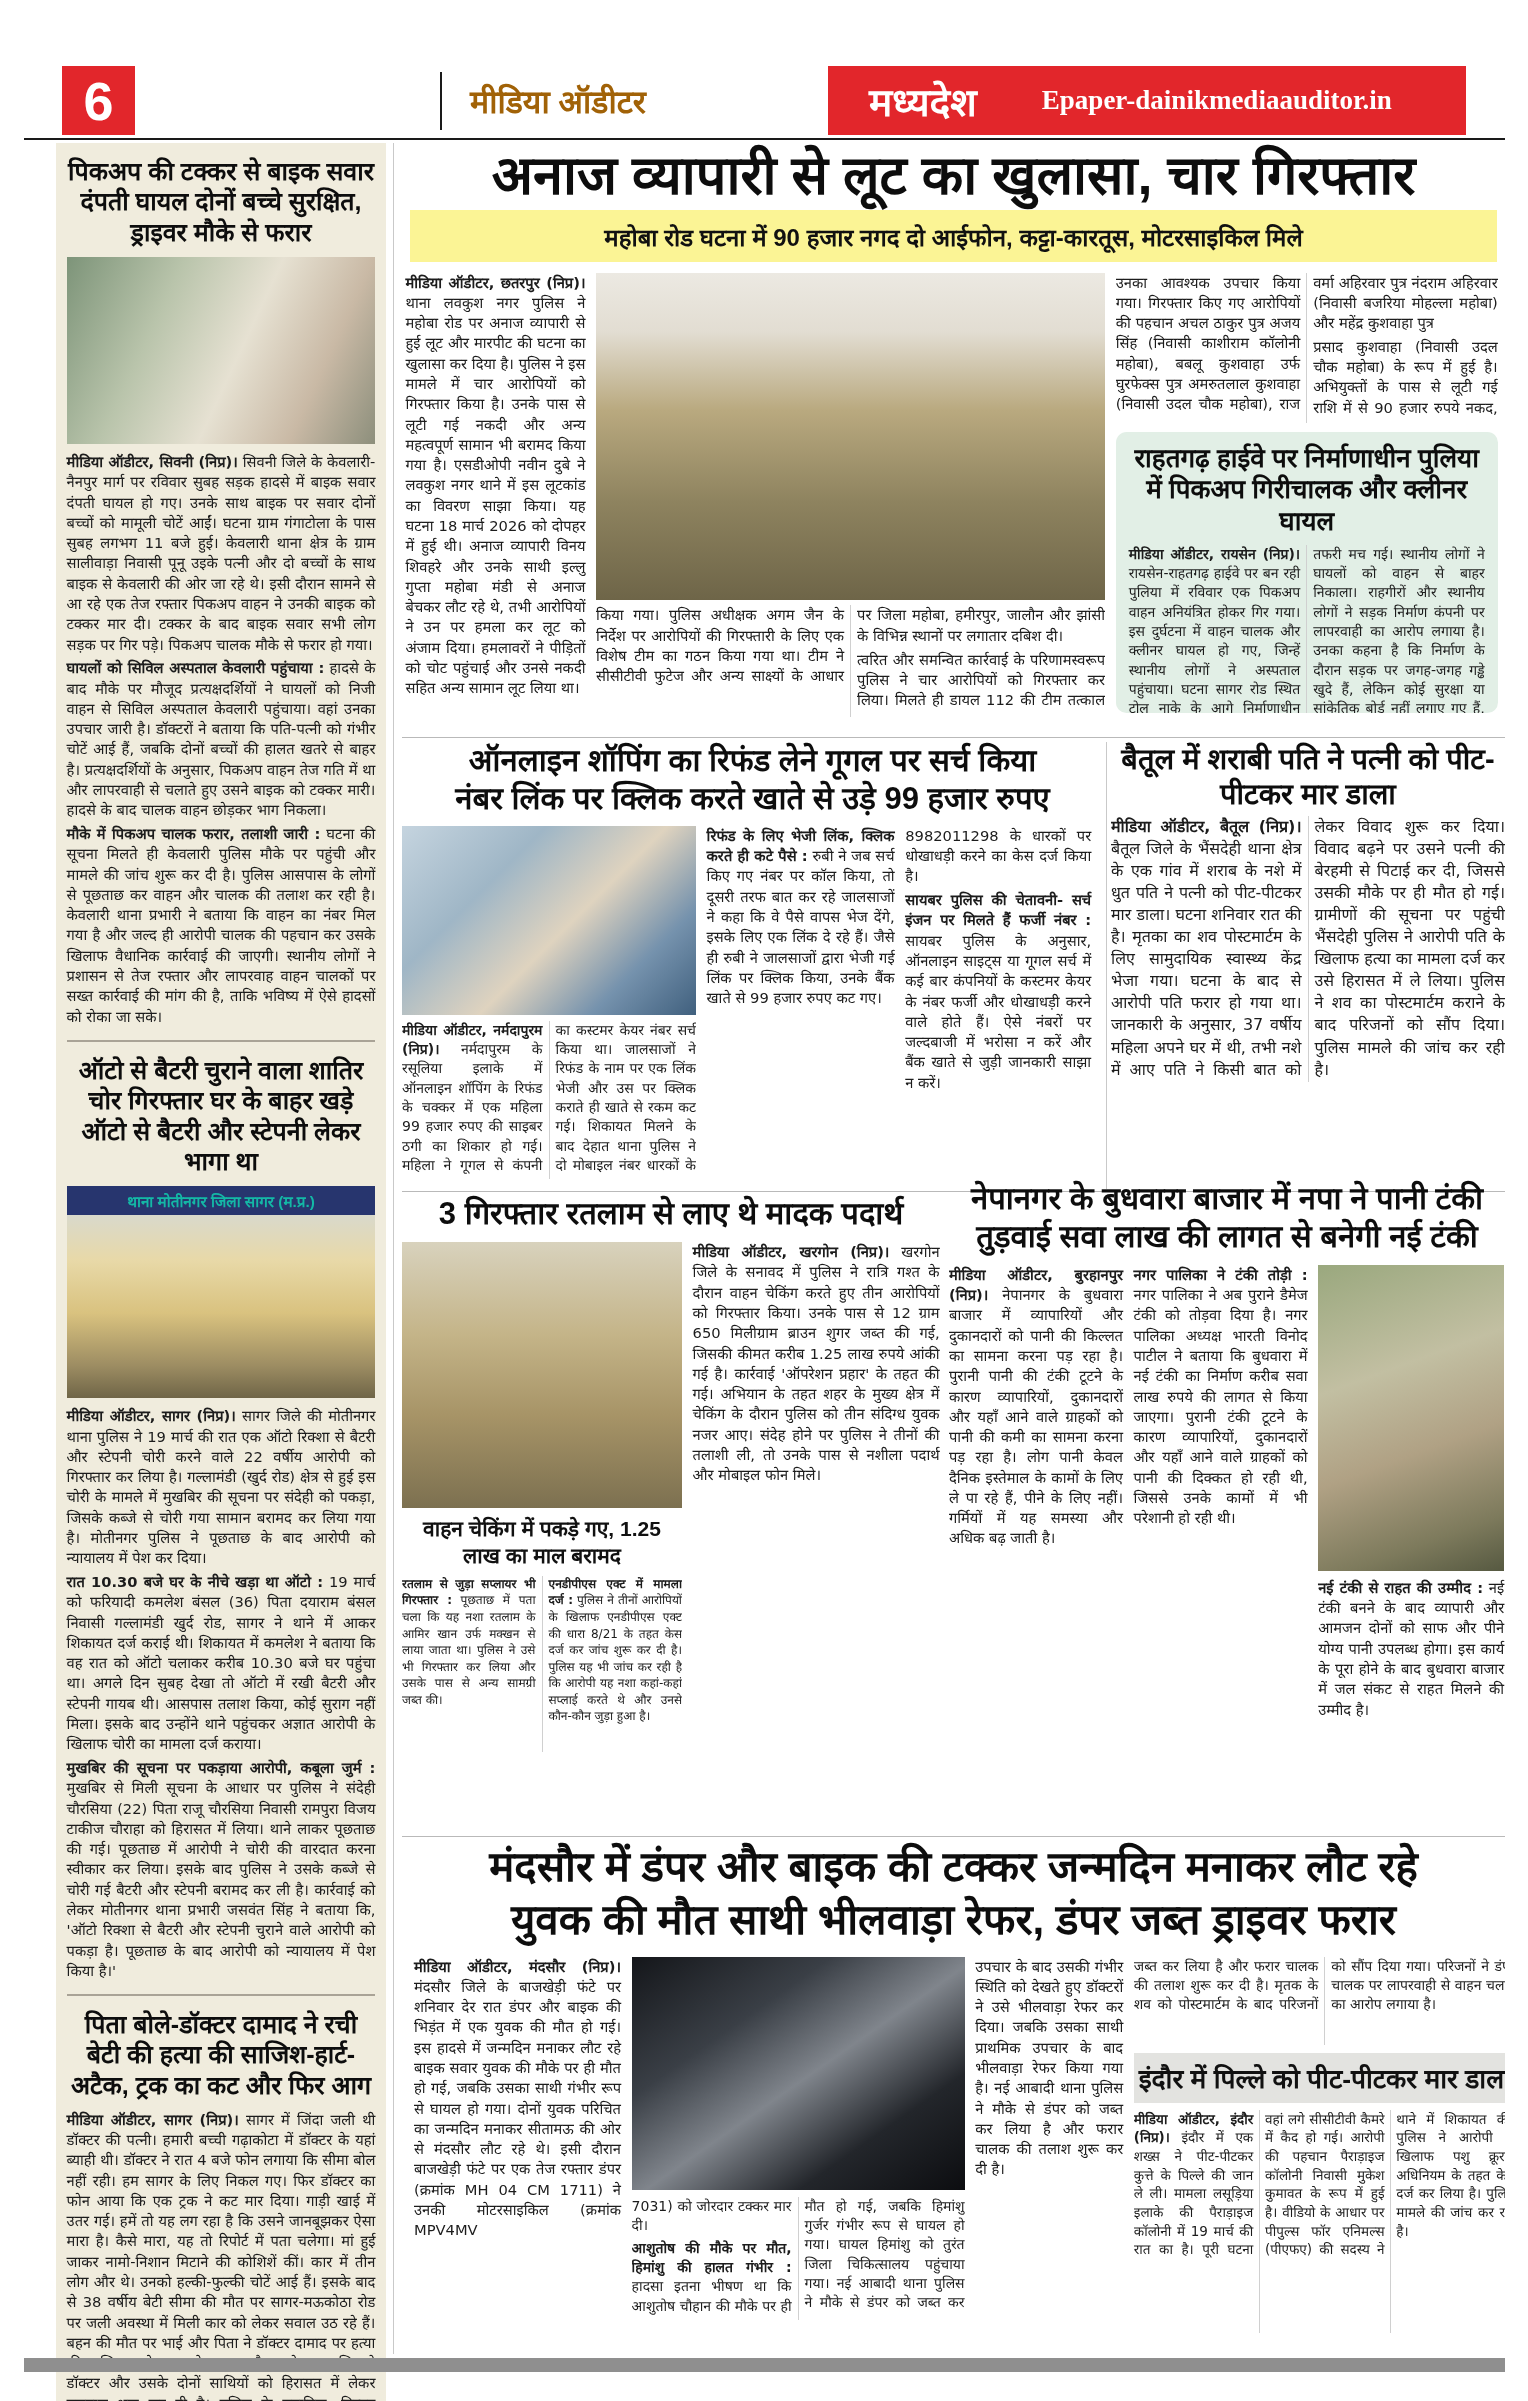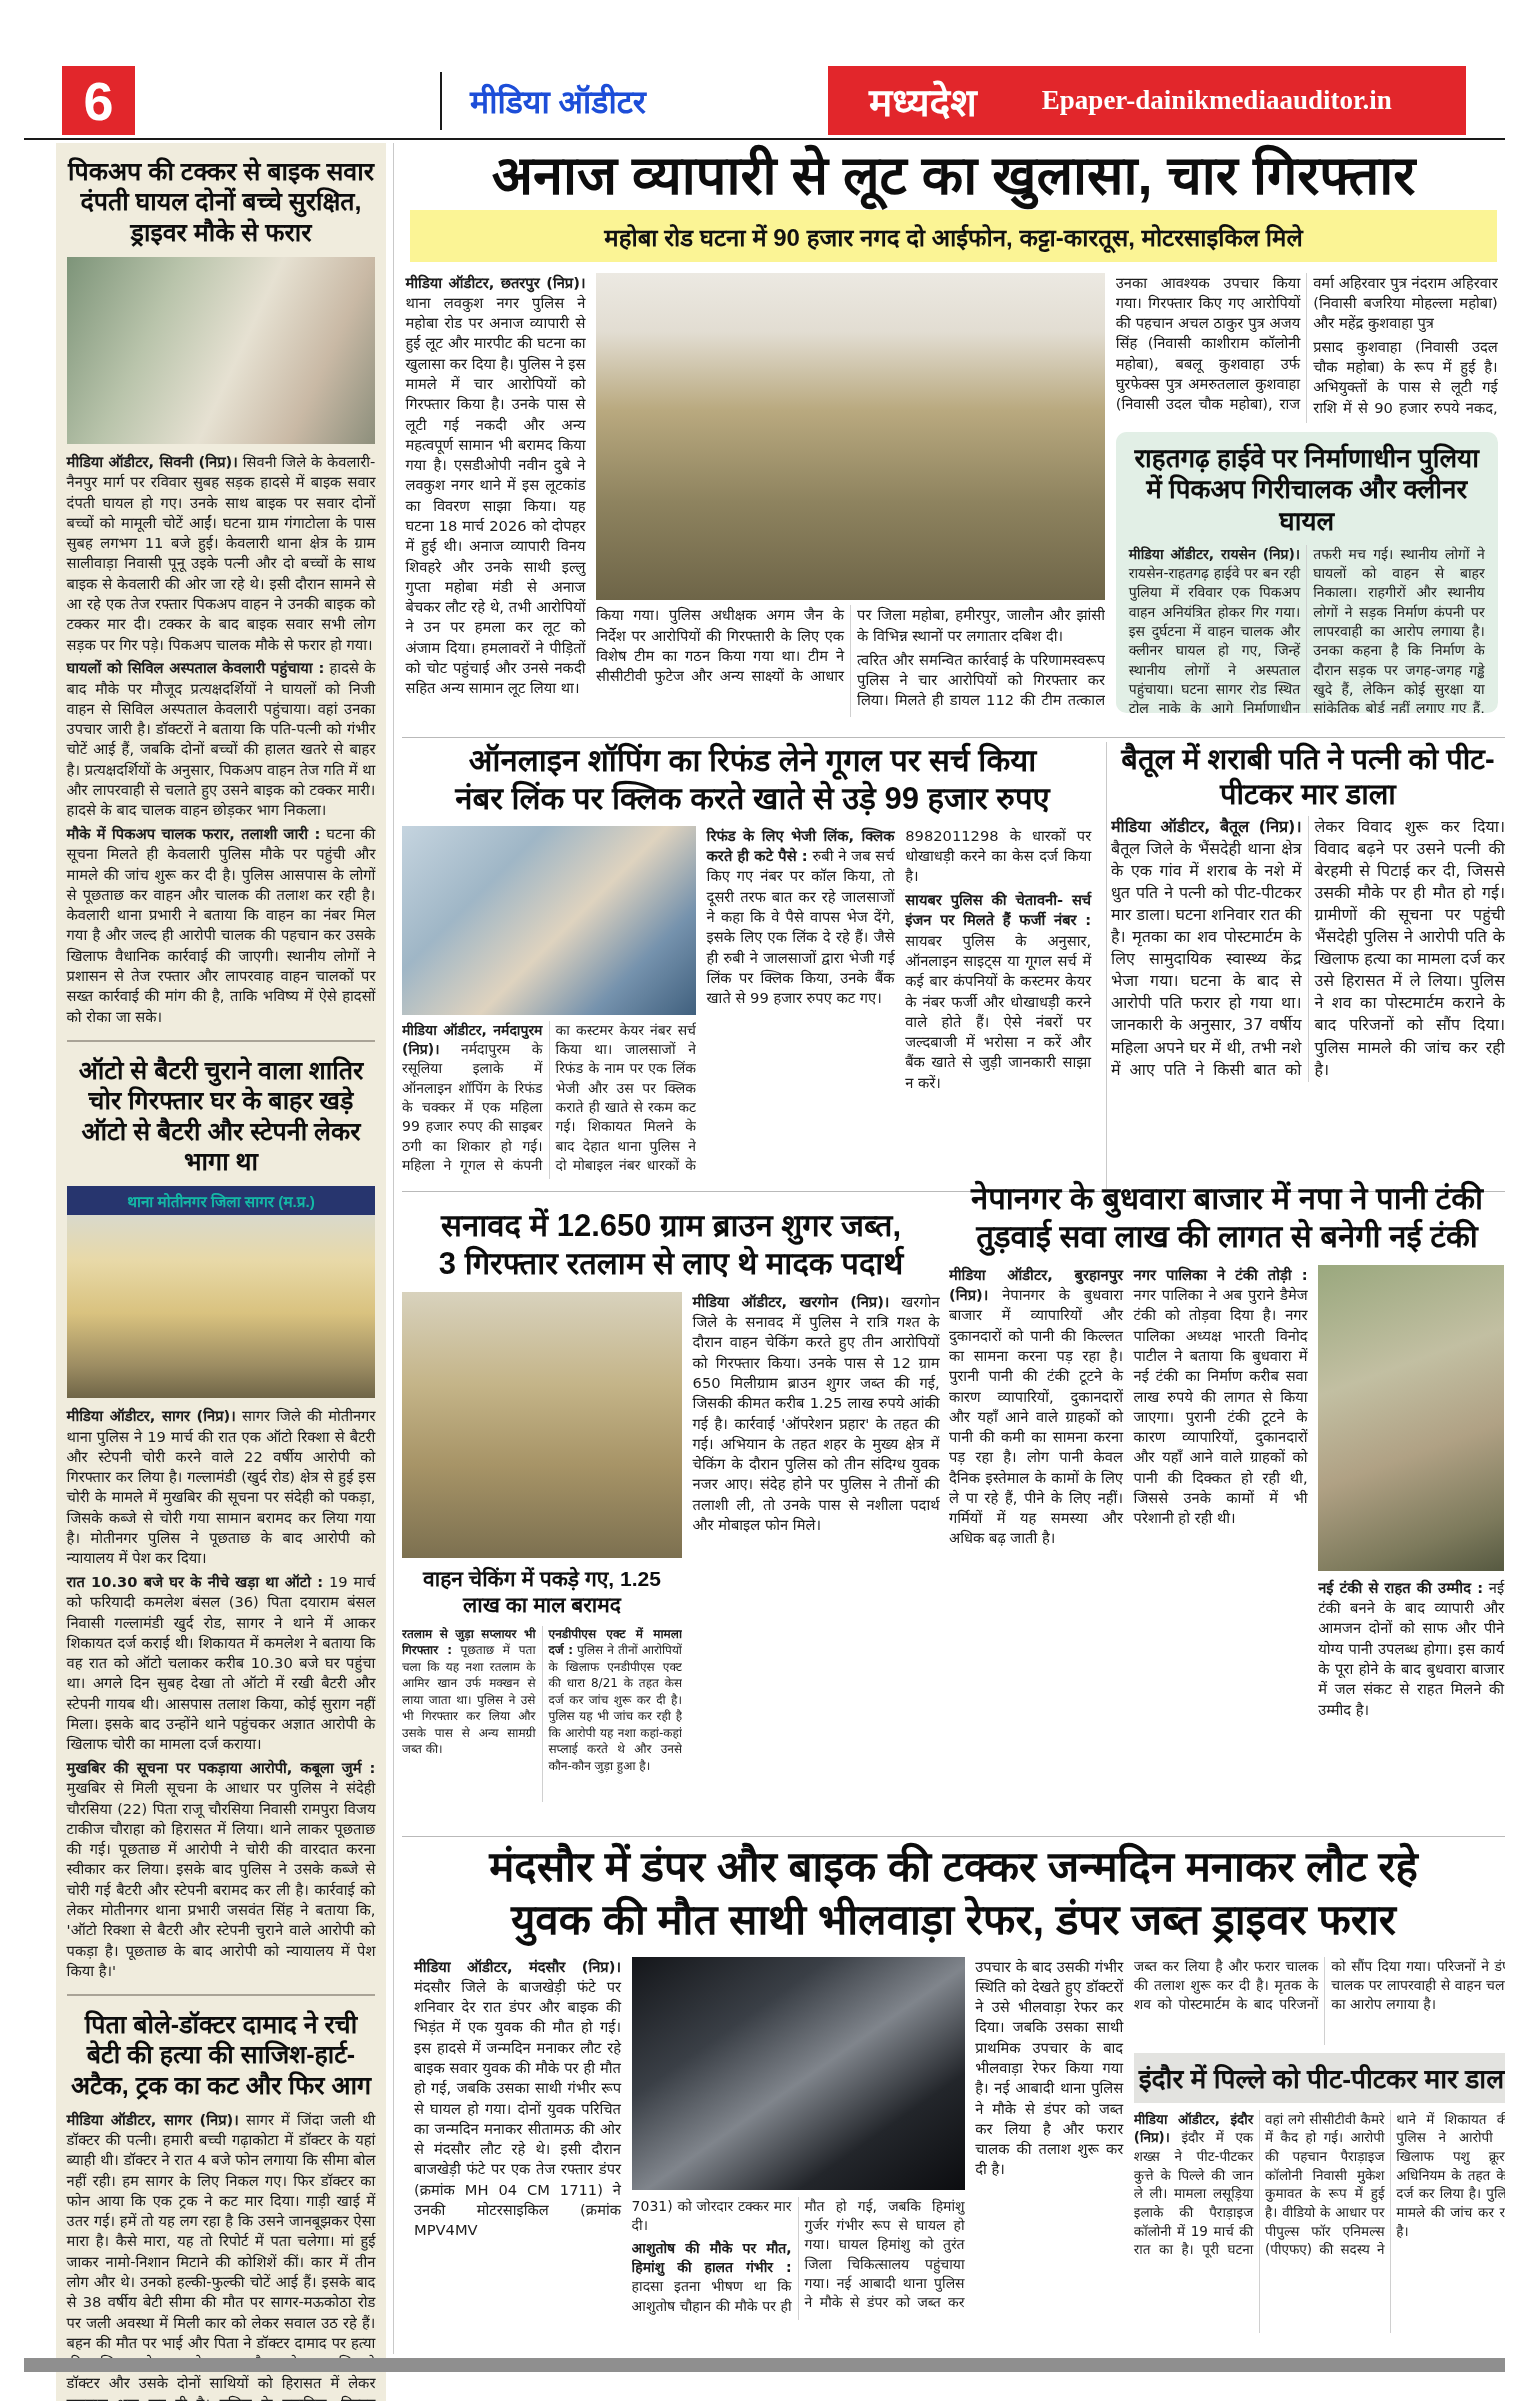--- a/index.html
+++ b/index.html
@@ -5,21 +5,21 @@
   html,body{margin:0;padding:0;background:#c9c9c9;}
   .page{position:relative;width:1528px;height:2401px;background:#ffffff;overflow:hidden;
         font-family:"DejaVu Sans", sans-serif;color:#111;}
   .abs{position:absolute;}
   
   .pagenum{background:#e2262b;color:#fff;font-family:"Liberation Sans",sans-serif;
            font-weight:bold;font-size:54px;display:flex;align-items:center;justify-content:center;}
   .hdate{font-family:"Liberation Sans",sans-serif;font-weight:bold;font-size:27px;color:#1a1a1a;
          display:flex;align-items:center;}
   .hdivider{background:#1a1a1a;}
-  .hbrand{font-family:"Liberation Sans",sans-serif;font-weight:bold;font-size:32px;color:#1d4ed8;
+  .hbrand{font-family:"Liberation Sans",sans-serif;font-weight:bold;font-size:32px;color:#a16207;
           display:flex;align-items:center;}
   .redband{background:#e2262b;color:#fff;display:flex;align-items:center;}
   .redband .edition{font-family:"Liberation Sans",sans-serif;font-weight:bold;font-size:39px;margin-left:41px;}
   .redband .site{font-family:"Liberation Serif",serif;font-weight:bold;font-size:27px;margin-left:65px;}
   .blackrule{background:#1a1a1a;}
   .grayrule{background:#b9b9b9;}
   .vrule{background:#c9c9c9;}
   
   .headline{font-family:"Liberation Sans",sans-serif;font-weight:800;text-align:center;
             color:#0d0d0d;line-height:1.22;}
@@ -161,21 +161,20 @@
     <div class="headline" style="font-size:29px;">बैतूल में शराबी पति ने पत्नी को पीट-पीटकर मार डाला</div>
     <div class="cols2 body-text" style="margin-top:3px;font-size:16px;">
       <p class="nofirst"><span class="lead">मीडिया ऑडीटर, बैतूल (निप्र)।</span><span> बैतूल जिले के भैंसदेही थाना क्षेत्र के एक गांव में शराब के नशे में धुत पति ने पत्नी को पीट-पीटकर मार डाला। घटना शनिवार रात की है। मृतका का शव पोस्टमार्टम के लिए सामुदायिक स्वास्थ्य केंद्र भेजा गया। घटना के बाद से आरोपी पति फरार हो गया था। जानकारी के अनुसार, 37 वर्षीय महिला अपने घर में थी, तभी नशे में आए पति ने किसी बात को लेकर विवाद शुरू कर दिया। विवाद बढ़ने पर उसने पत्नी की बेरहमी से पिटाई कर दी, जिससे उसकी मौके पर ही मौत हो गई। ग्रामीणों की सूचना पर पहुंची भैंसदेही पुलिस ने आरोपी पति के खिलाफ हत्या का मामला दर्ज कर उसे हिरासत में ले लिया। पुलिस ने शव का पोस्टमार्टम कराने के बाद परिजनों को सौंप दिया। पुलिस मामले की जांच कर रही है।</span></p>
     </div>
   </div>
 
   <div class="abs grayrule" style="left:402px;top:1191px;width:1103px;height:1.2px;"></div>
   <div class="abs vrule" style="left:1106px;top:742px;width:1.2px;height:447px;"></div>
 
   <div class="abs" style="left:402px;top:1195px;width:538px;height:638px;overflow:hidden;">
-    <div class="headline" style="font-size:31px;margin-top:11.8px;">सनावद में 12.650 ग्राम ब्राउन शुगर जब्त,</div>
     <div class="headline" style="font-size:31px;">3 गिरफ्तार रतलाम से लाए थे मादक पदार्थ</div>
     <div style="display:flex;gap:10.6px;margin-top:9.4px;">
       <div style="width:280px;flex:none;">
         <div class="photo ph-group" style="width:100%;height:266px;"></div>
         <div class="caption-bold">वाहन चेकिंग में पकड़े गए, 1.25 लाख का माल बरामद</div>
         <div class="cols2 body-text" style="margin-top:7px;font-size:12px;height:176px;overflow:hidden;">
           <p class="nofirst"><span class="lead">रतलाम से जुड़ा सप्लायर भी गिरफ्तार :</span><span> पूछताछ में पता चला कि यह नशा रतलाम के आमिर खान उर्फ मक्खन से लाया जाता था। पुलिस ने उसे भी गिरफ्तार कर लिया और उसके पास से अन्य सामग्री जब्त की।</span></p>
           <p class="nofirst"><span class="lead">एनडीपीएस एक्ट में मामला दर्ज :</span><span> पुलिस ने तीनों आरोपियों के खिलाफ एनडीपीएस एक्ट की धारा 8/21 के तहत केस दर्ज कर जांच शुरू कर दी है। पुलिस यह भी जांच कर रही है कि आरोपी यह नशा कहां-कहां सप्लाई करते थे और उनसे कौन-कौन जुड़ा हुआ है।</span></p>
         </div>
       </div>

